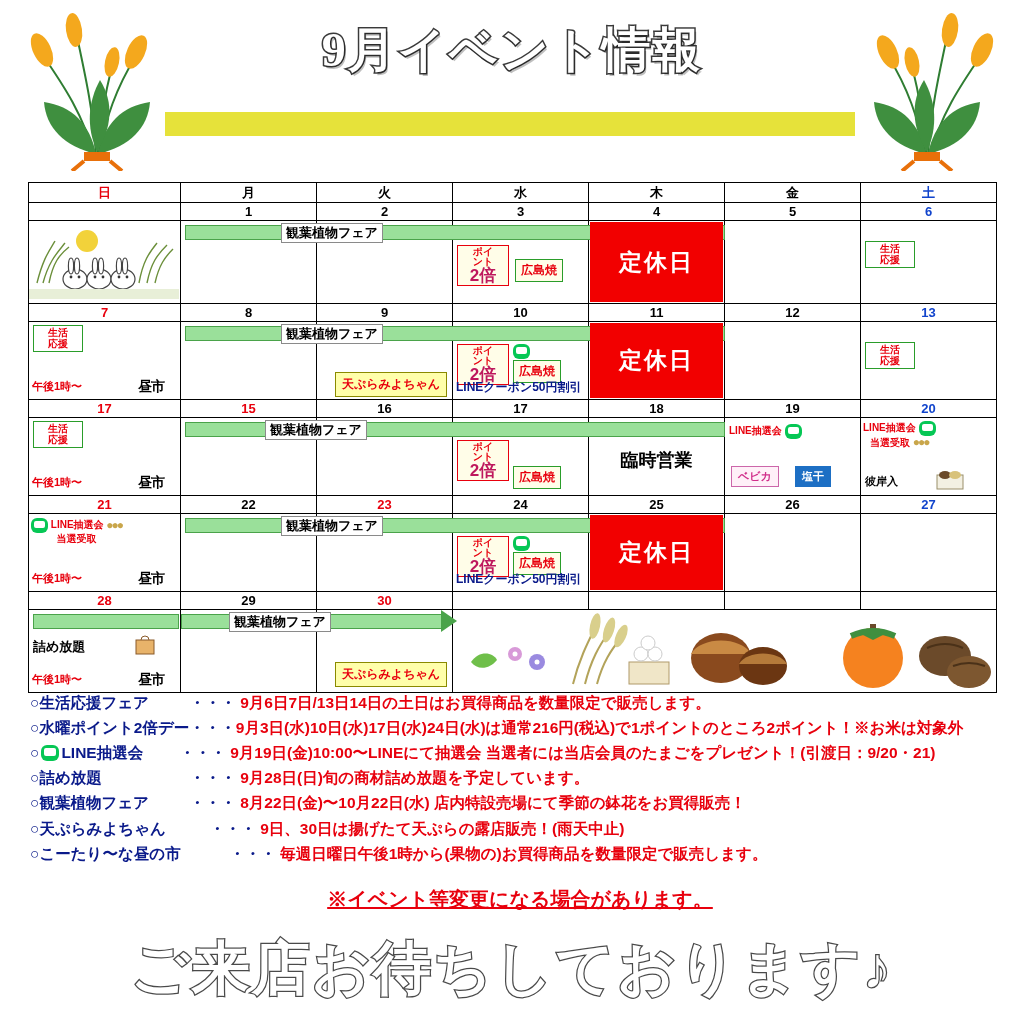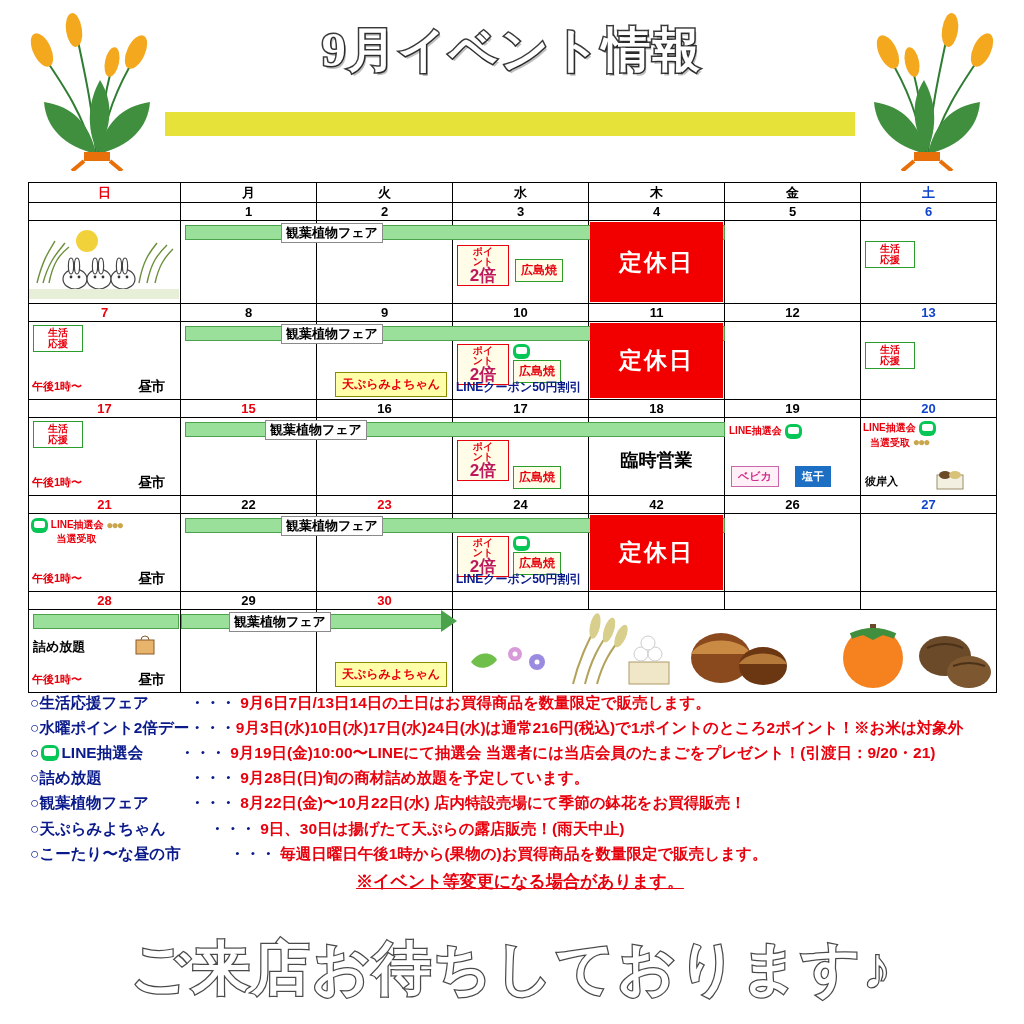--- a/index.html
+++ b/index.html
@@ -296,25 +296,25 @@
   .note-line-icon::after {
     content: "";
     position: absolute;
     left: 3px; top: 3px;
     width: 12px; height: 8px;
     background: #fff;
     border-radius: 2px;
   }
   .caution {
     text-align: center;
-    font-size: 17px;
+    font-size: 20px;
     font-weight: bold;
     color: #e8000d;
     text-decoration: underline;
-    margin-top: 4px;
+    margin-top: 20px;
   }
 
   
   .footer {
     position: absolute;
     left: 0; top: 930px;
     width: 1024px;
     text-align: center;
     font-size: 58px;
     font-weight: bold;
@@ -575,21 +575,21 @@
             <ellipse cx="20" cy="8" rx="6" ry="4" fill="#d8c27a"></ellipse>
           </svg>
         </td>
       </tr>
 
       <tr class="daynum-row">
         <td class="sun">21</td>
         <td>22</td>
         <td class="sun">23</td>
         <td>24</td>
-        <td>42</td>
+        <td>25</td>
         <td>26</td>
         <td class="sat">27</td>
       </tr>
       <tr class="body-row">
         <td>
           <div class="line-chusen" style="left:2px; top:4px;">
             <span class="line-icon"></span>
             <span>LINE抽選会</span>
             <span class="eggs">●●●</span><br>
             <span>当選受取</span>

